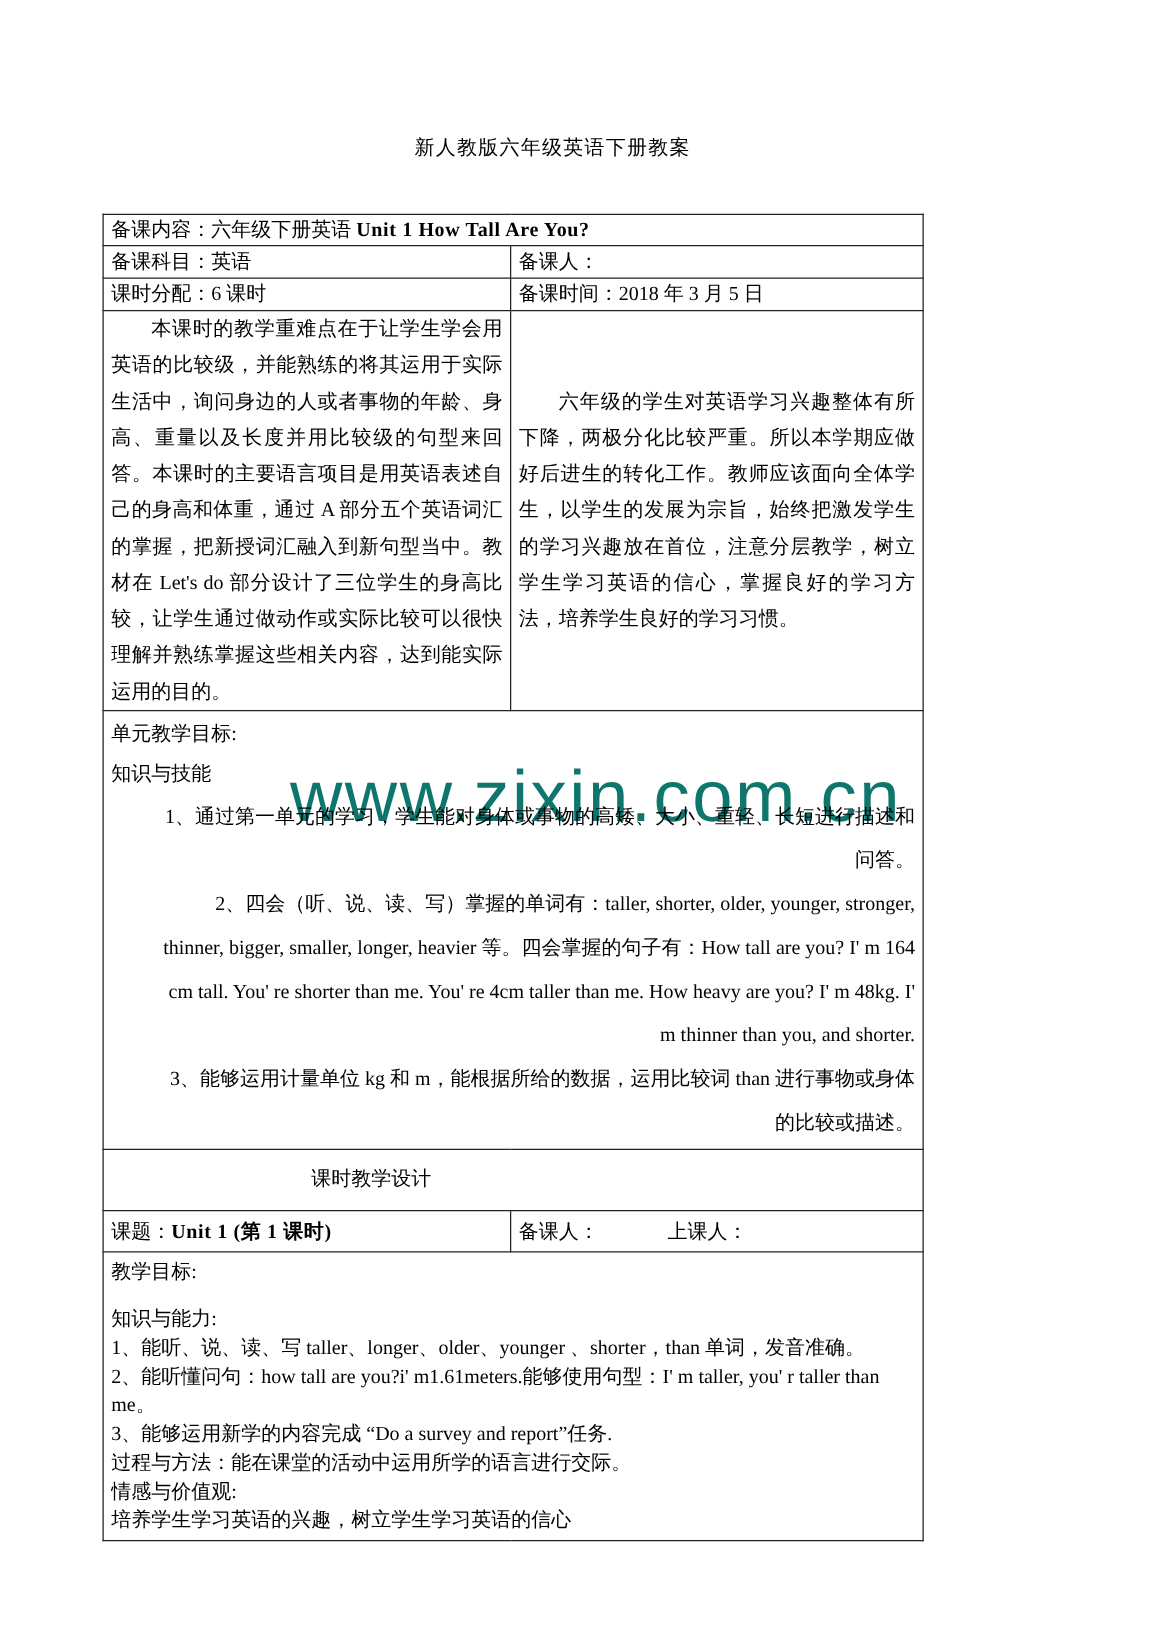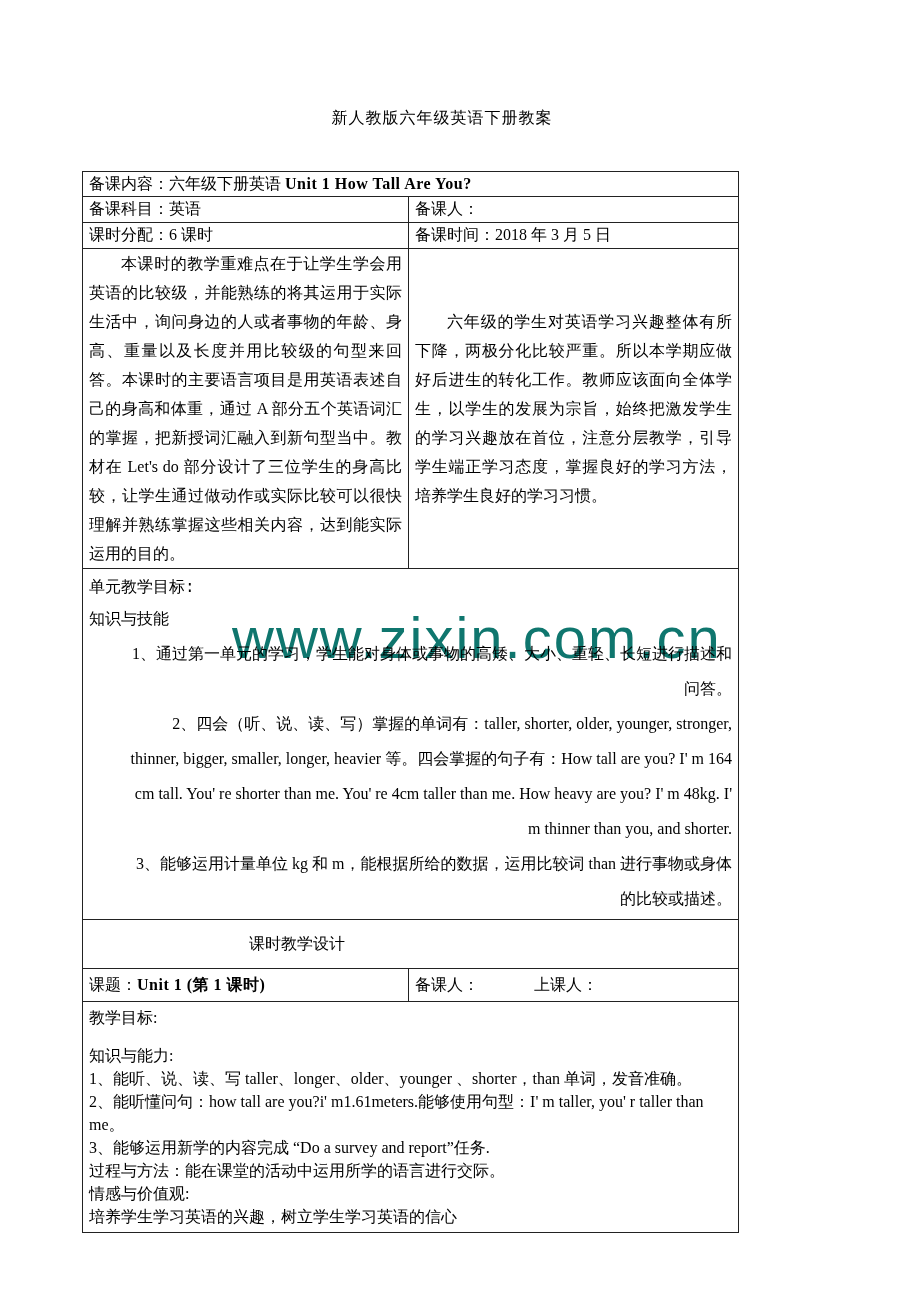--- a/index.html
+++ b/index.html
@@ -41,21 +41,21 @@
   .r-small{height:25px;}
   .r1{height:24px;}
   .hdr-cell{text-align:center;}
   .analysis-cell{vertical-align:top;padding-top:2px;}
   .analysis-cell p{
     margin:0;line-height:29px;text-indent:2em;
     text-align:justify;
   }
   .r5{height:266px;margin-top:24px;}
   .r6{height:350px;vertical-align:top;padding-top:2px;}
-  .goal-head{line-height:32px;font-family:Liberation Mono, monospace;}
+  .goal-head{line-height:32px;}
   .goal-item{line-height:35px;padding-left:41px;text-indent:-6px;text-align:right;}
   .r7{height:48px;vertical-align:top;padding-top:3px;}
   .section-title{margin-left:160px;line-height:24px;}
   .r8{height:32px;}
   .gap-right{display:inline-block;width:55px;}
   .r9{height:230px;vertical-align:top;padding-top:6px;}
   .obj-title{line-height:23px;margin-bottom:15px;}
   .obj-line{line-height:23px;}
 </style>
 </head>
@@ -87,21 +87,21 @@
       <td class="r-small">课时分配：6 课时</td>
       <td class="r-small">备课时间：2018 年 3 月 5 日</td>
     </tr>
 
 
     <tr>
       <td class="r5 analysis-cell">
         <p>本课时的教学重难点在于让学生学会用英语的比较级，并能熟练的将其运用于实际生活中，询问身边的人或者事物的年龄、身高、重量以及长度并用比较级的句型来回答。本课时的主要语言项目是用英语表述自己的身高和体重，通过 A 部分五个英语词汇的掌握，把新授词汇融入到新句型当中。教材在 Let's do 部分设计了三位学生的身高比较，让学生通过做动作或实际比较可以很快理解并熟练掌握这些相关内容，达到能实际运用的目的。</p>
       </td>
       <td class="r5 analysis-cell">
-        <p>六年级的学生对英语学习兴趣整体有所下降，两极分化比较严重。所以本学期应做好后进生的转化工作。教师应该面向全体学生，以学生的发展为宗旨，始终把激发学生的学习兴趣放在首位，注意分层教学，引导学生端正学习态度，掌握良好的学习方法，培养学生良好的学习习惯。</p>
+        <p>六年级的学生对英语学习兴趣整体有所下降，两极分化比较严重。所以本学期应做好后进生的转化工作。教师应该面向全体学生，以学生的发展为宗旨，始终把激发学生的学习兴趣放在首位，注意分层教学，树立学生学习英语的信心，掌握良好的学习方法，培养学生良好的学习习惯。</p>
       </td>
     </tr>
 
     <tr>
       <td colspan="2" class="r6">
         <div class="goal-head">单元教学目标:</div>
         <div class="goal-head">知识与技能</div>
         <div class="goal-item">1、通过第一单元的学习，学生能对身体或事物的高矮、大小、重轻、长短进行描述和问答。</div>
         <div class="goal-item">2、四会（听、说、读、写）掌握的单词有：taller, shorter, older, younger, stronger, thinner, bigger, smaller, longer, heavier 等。四会掌握的句子有：How tall are you? I' m 164 cm tall. You' re shorter than me. You' re 4cm taller than me. How heavy are you? I' m 48kg. I' m thinner than you, and shorter.</div>
         <div class="goal-item">3、能够运用计量单位 kg 和 m，能根据所给的数据，运用比较词 than 进行事物或身体的比较或描述。</div>

